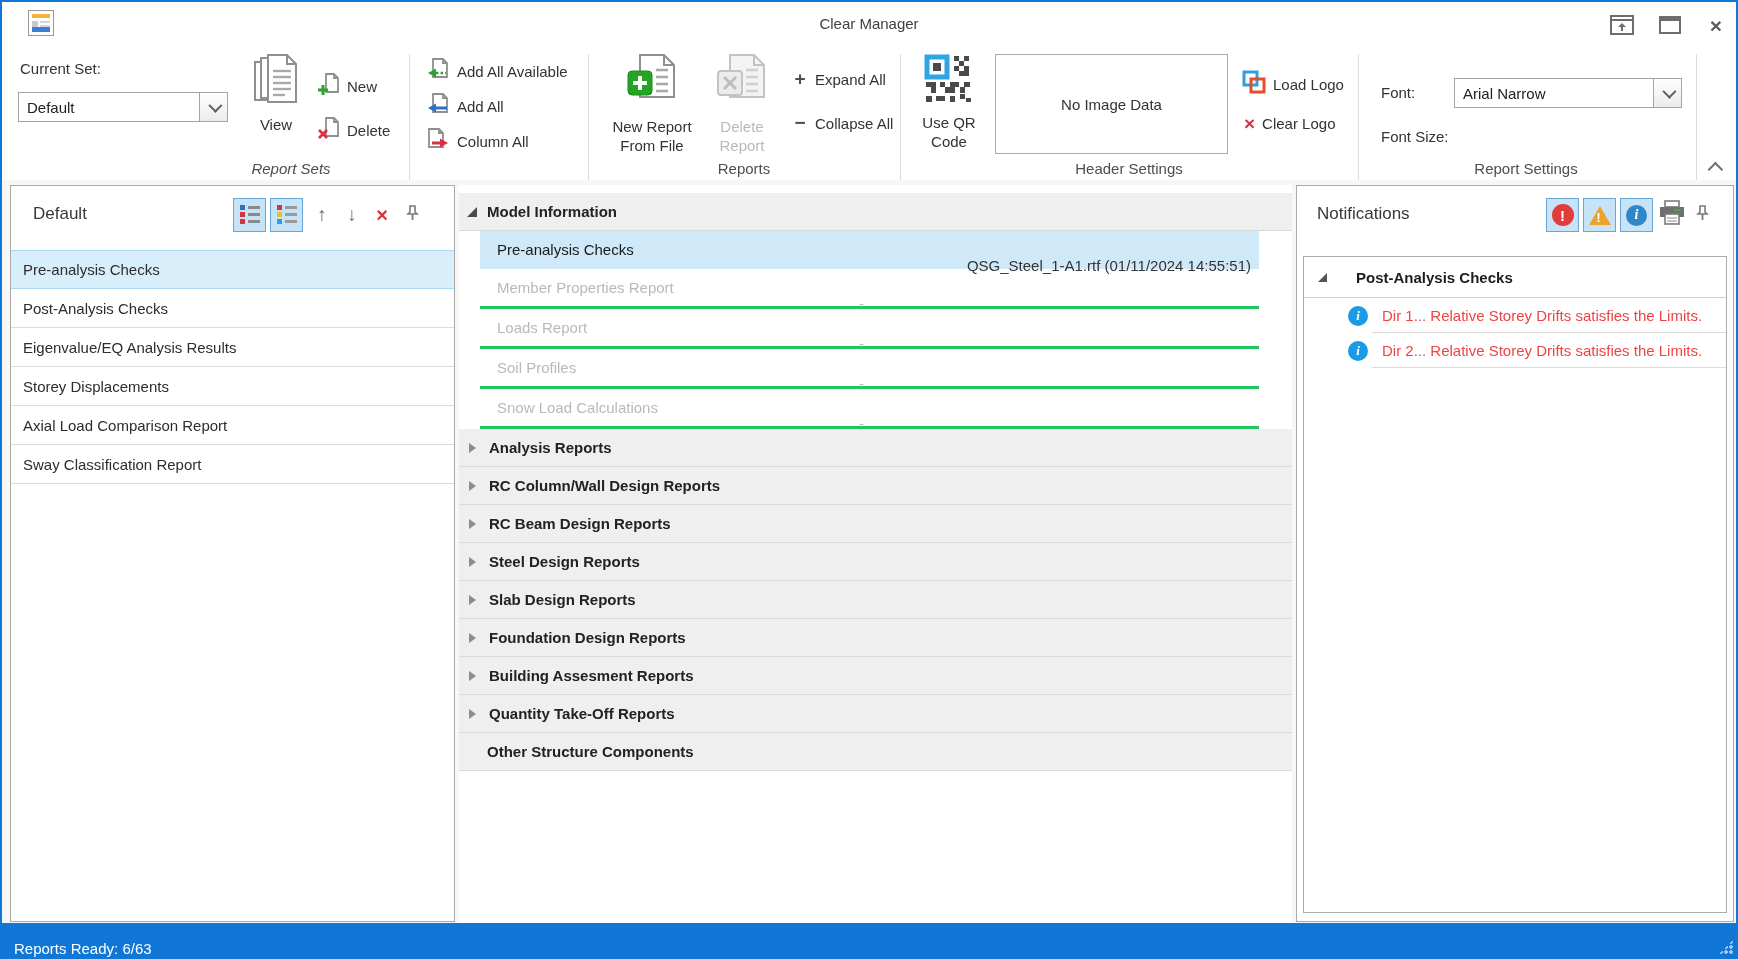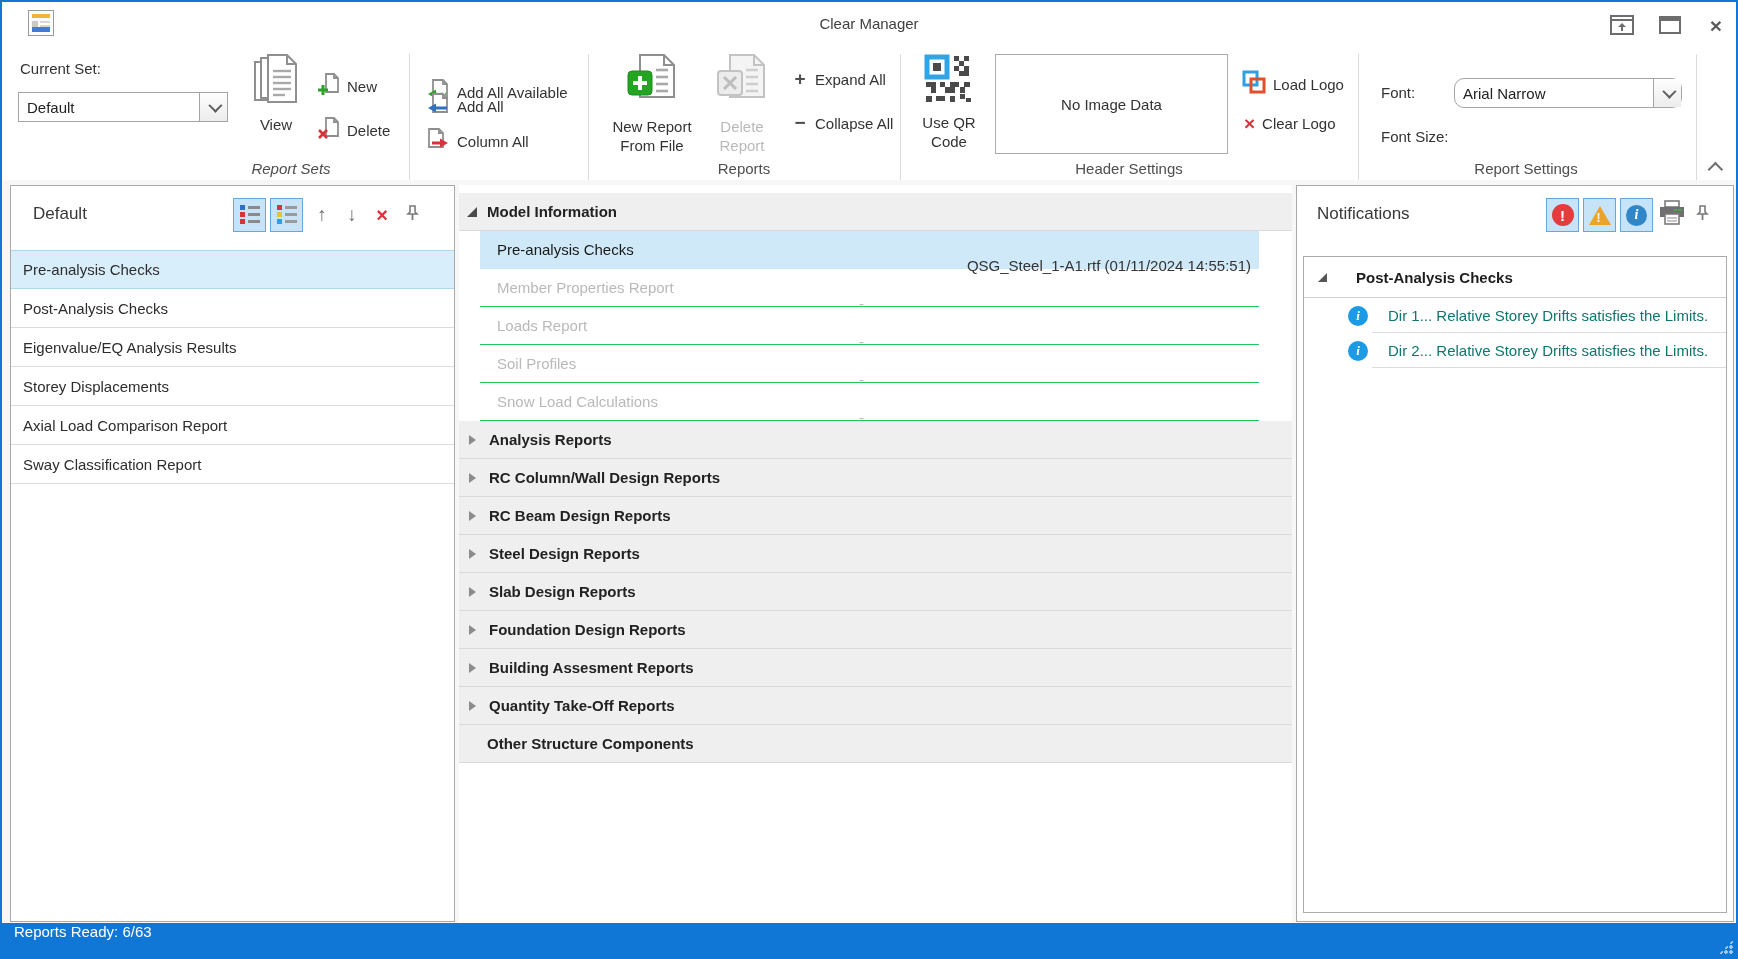--- a/index.html
+++ b/index.html
@@ -64,44 +64,44 @@
   .set-row.selected{background:#d9eefb;border-top:1px solid #aed7f0;border-bottom:1px solid #aed7f0;height:37px;}
 
   
   .center-panel{position:absolute;background:#fff;text-decoration:underline;}
   .tree{position:absolute;left:0;right:0;top:8px;}
   .group-row{height:37px;background:#efefef;border-bottom:1px solid #dadada;display:flex;align-items:center;padding-left:8px;}
   .group-row .glyph-exp{width:0;height:0;border-bottom:10px solid #4a4a4a;border-left:10px solid transparent;margin-right:10px;}
   .group-row .glyph-col{width:0;height:0;border-left:7px solid #8c8c8c;border-top:5px solid transparent;border-bottom:5px solid transparent;margin-right:13px;margin-left:2px;}
   .group-row .glyph-none{width:20px;}
   .group-row .glabel{font-size:15px;font-weight:bold;color:#222;}
-  .item-row{height:37px;margin-left:21px;margin-right:33px;border-bottom:1px solid #22c55e;position:relative;display:flex;align-items:center;padding-left:17px;font-size:15px;}
+  .item-row{height:37px;margin-left:21px;margin-right:33px;border-bottom:3px solid #22c55e;position:relative;display:flex;align-items:center;padding-left:17px;font-size:15px;}
   .item-row.selected{background:#cfe9f8;border-bottom:1px solid #cfe9f8;}
   .item-row .iname{color:#b9b9b9;}
   .item-row.selected .iname{color:#1a1a1a;}
   .item-row .ival{position:absolute;left:379px;color:#b9b9b9;margin-top:32px;}
   .item-row.selected .ival{left:auto;right:8px;color:#333;}
 
   
   .ntool{position:absolute;top:12px;display:flex;align-items:center;}
   .nbox{position:absolute;left:6px;right:6px;top:70px;bottom:8px;border:1px solid #ababab;}
   .ngroup-row{height:40px;display:flex;align-items:center;border-bottom:1px solid #cfcfcf;}
   .ngroup-row .glyph-exp{width:0;height:0;border-bottom:9px solid #555;border-left:9px solid transparent;margin-left:14px;margin-right:29px;}
   .ngroup-row .nglabel{font-size:15px;font-weight:bold;color:#1d1d1d;}
   .nitem-row{height:35px;display:flex;align-items:center;padding-left:44px;position:relative;}
   .nitem-row .sep{position:absolute;left:68px;right:0;bottom:0;height:1px;background:#dcdcdc;}
-  .nitem-row .ntext{font-size:15px;color:#0f766e;margin-left:20px;white-space:nowrap;}
+  .nitem-row .ntext{font-size:15px;color:#ef4444;margin-left:14px;white-space:nowrap;}
   .infodot{width:20px;height:20px;border-radius:50%;background:#1b9be5;color:#fff;font-size:13px;font-weight:bold;display:flex;align-items:center;justify-content:center;flex:0 0 auto;font-family:"Liberation Serif",serif;font-style:italic;}
   .errdot{width:22px;height:22px;border-radius:50%;background:#e23c3c;color:#fff;font-size:15px;font-weight:bold;display:flex;align-items:center;justify-content:center;}
   .warntri{width:0;height:0;border-left:11px solid transparent;border-right:11px solid transparent;border-bottom:19px solid #eca32c;position:relative;}
   .warntri span{position:absolute;left:-3px;top:5px;color:#fff;font-size:12px;font-weight:bold;}
   .infobig{width:21px;height:21px;border-radius:50%;background:#3086c6;color:#fff;font-size:14px;font-weight:bold;display:flex;align-items:center;justify-content:center;font-family:"Liberation Serif",serif;font-style:italic;}
 
   
-  .statusbar{position:absolute;left:0;right:0;bottom:0;height:34px;background:#1177d7;display:flex;align-items:flex-start;}
+  .statusbar{position:absolute;left:0;right:0;bottom:0;height:34px;background:#1177d7;display:flex;align-items:flex-end;}
   .statusbar .stext{color:#fff;font-size:15px;margin-left:12px;}
   .grip{position:absolute;right:3px;bottom:3px;width:14px;height:14px;
         background-image:radial-gradient(circle at 2px 2px,#9cc6ec 1.6px,transparent 1.6px);
         background-size:5px 5px;clip-path:polygon(100% 0,100% 100%,0 100%);}
 </style>
 </head>
 <body>
 
 <div class="window">
 
@@ -188,21 +188,21 @@
               <line x1="1" y1="14" x2="9" y2="22"></line>
               <line x1="9" y1="14" x2="1" y2="22"></line>
             </g>
         </svg>
       </span>
       <div class="txt">Delete</div>
     </div>
 
     <div class="vsep" style="left:407px;"></div>
 
-    <div class="ribbtn" style="left:424px;top:12px;margin-top:21px;">
+    <div class="ribbtn" style="left:424px;top:12px;">
       <span>
         <svg width="24" height="22" viewBox="0 0 24 22">
           <path d="M7 1h10l4 4v14H7z" fill="#fff" stroke="#8f8f8f" stroke-width="1.8"></path>
           <path d="M17 1v4h4" fill="none" stroke="#8f8f8f" stroke-width="1.8"></path>
           <line x1="10" y1="15" x2="20" y2="15" stroke="#2ba32b" stroke-width="2.6" stroke-dasharray="2.4 2.2"></line>
           <path d="M10 15l-8 0" stroke="none"></path>
             <path d="M2 15l8-4.5v9z" fill="#2ba32b"></path>
         </svg>
       </span>
       <div class="txt">Add All Available</div>
@@ -339,21 +339,21 @@
     </div>
     <div class="ribbtn" style="left:1242px;top:68px;">
       <span class="redx">×</span>
       <div class="txt">Clear Logo</div>
     </div>
 
     <div class="grouplabel" style="left:898px;width:458px;">Header Settings</div>
     <div class="vsep" style="left:1356px;"></div>
 
     <div class="rlabel abs" style="left:1379px;top:38px;">Font:</div>
-    <div class="combo" style="left:1452px;top:32px;width:228px;border-radius:10px;">
+    <div class="combo" style="left:1452px;top:32px;width:228px;">
       <div class="val">Arial Narrow</div>
       <div class="btn">
           <div class="chev"></div>
         </div>
     </div>
     <div class="rlabel abs" style="left:1379px;top:82px;">Font Size:</div>
 
     <div class="grouplabel" style="left:1356px;width:336px;">Report Settings</div>
     <div class="vsep" style="left:1694px;"></div>
 

